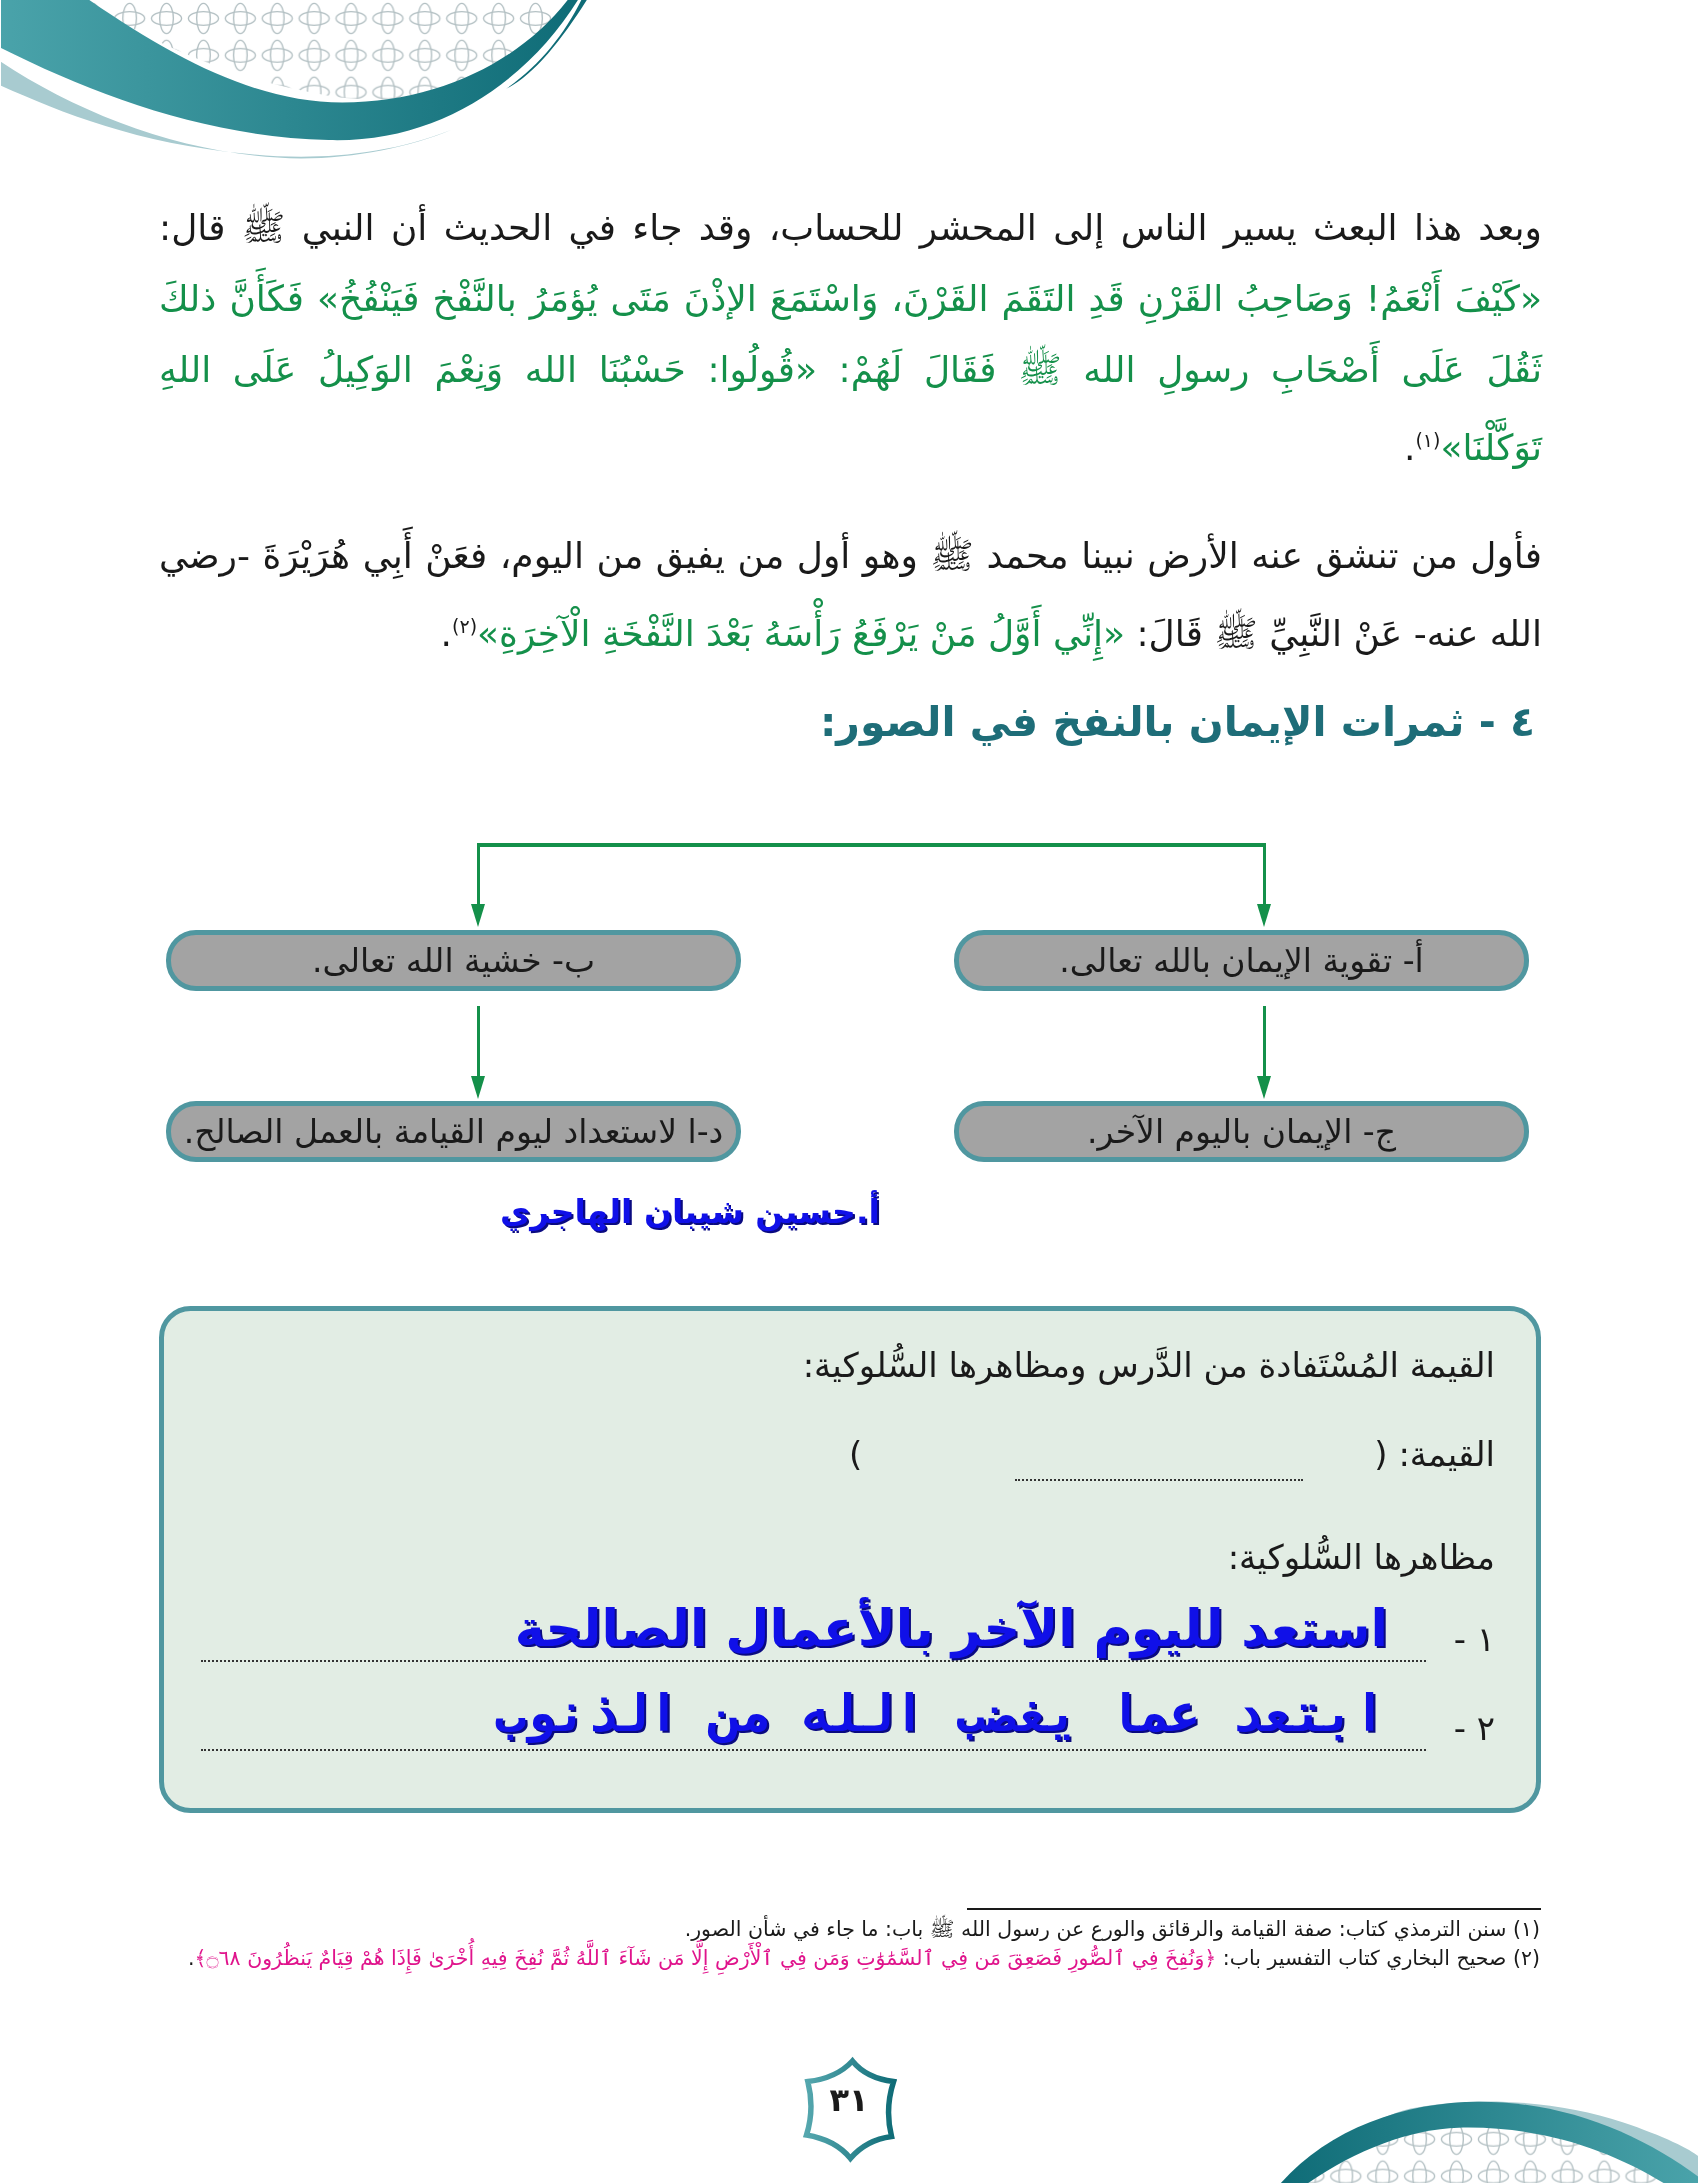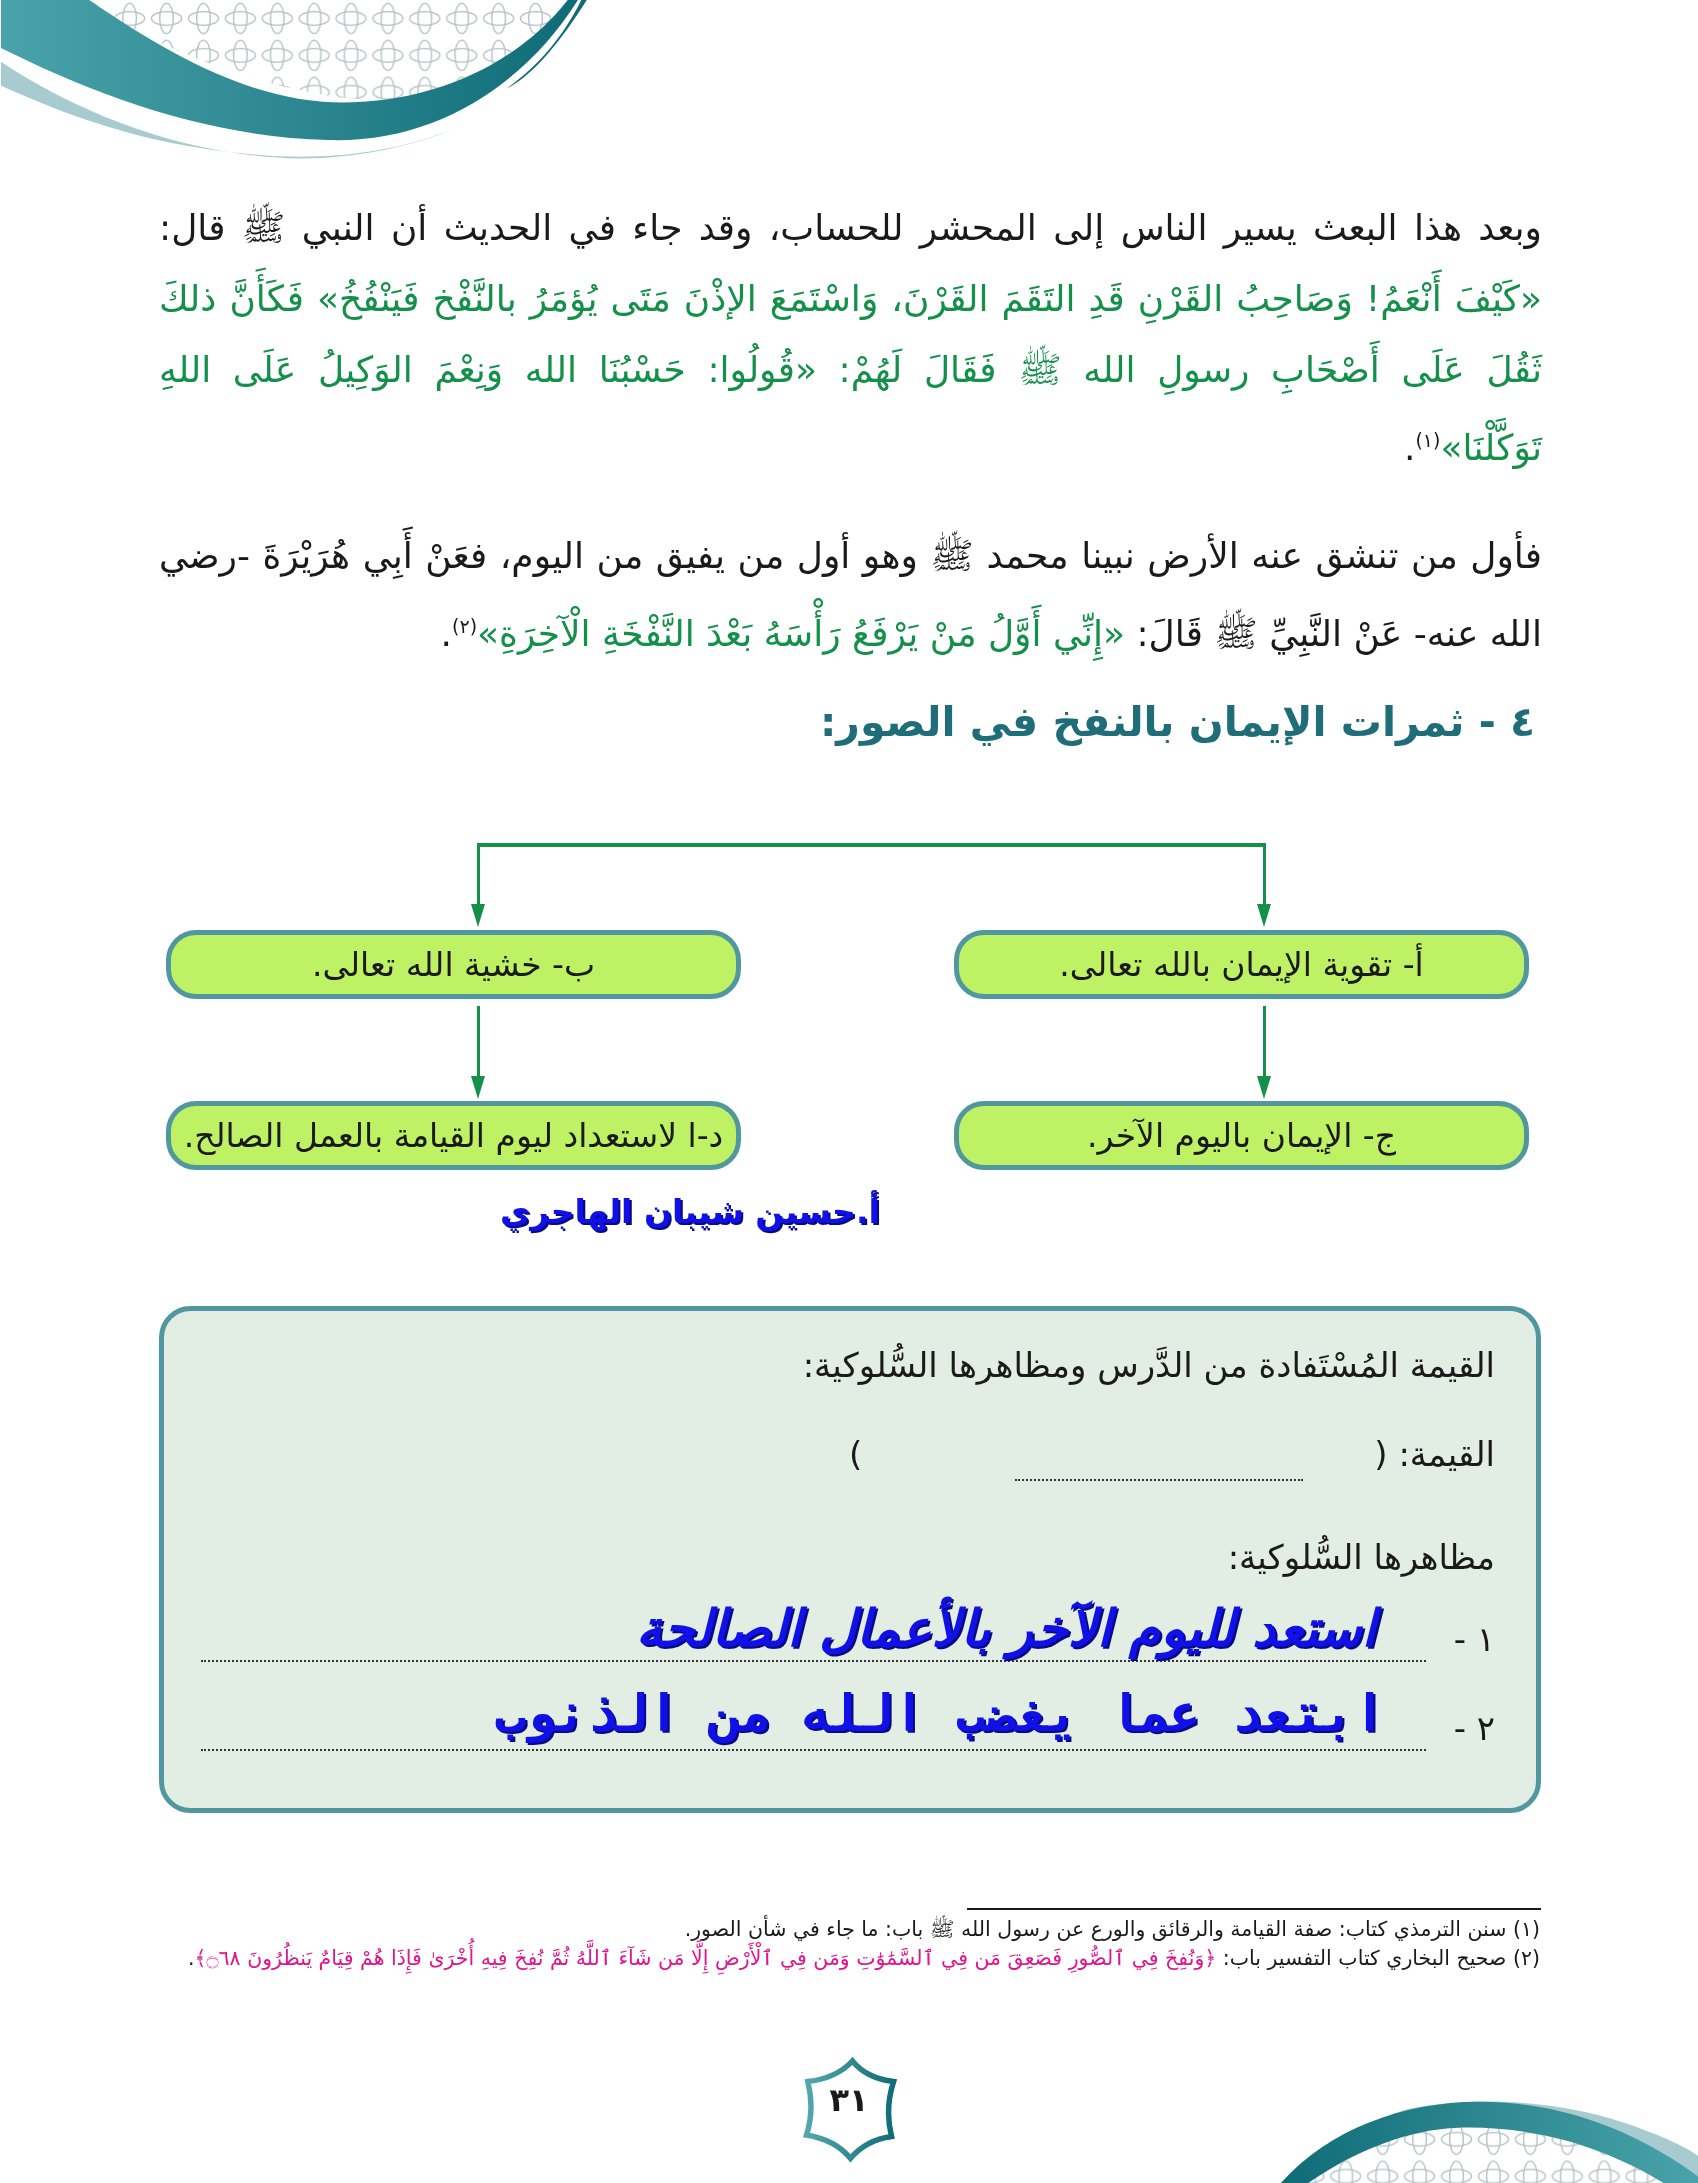--- a/index.html
+++ b/index.html
@@ -3,21 +3,21 @@
 <meta charset="utf-8">
 <style>
   html, body { margin:0; padding:0; background:#ffffff; }
   body { width:1699px; height:2183px; position:relative; overflow:hidden;
          font-family:"DejaVu Sans", sans-serif; direction:rtl; }
   .deco { position:absolute; }
   .para { position:absolute; right:157px; width:1383px; font-size:36px; line-height:71px; color:#1a1a1a; text-align:justify; }
   .para .green { color:#14904a; }
   .para sup { font-size:19px; }
   .heading { position:absolute; right:164px; top:698px; font-size:41px; font-weight:bold; color:#1e6d78; }
-  .node { position:absolute; width:575px; height:69px; background:#bef264; border:5.5px solid #5097a0; border-radius:30px;
+  .node { position:absolute; width:575px; height:61px; background:#a3a3a3; border:5.5px solid #5097a0; border-radius:30px;
           box-sizing:border-box; display:flex; align-items:center; justify-content:center; font-size:33px; color:#1a1a1a; }
   .line { position:absolute; background:#14904a; }
   .arrow { position:absolute; width:0; height:0; border-left:7.5px solid transparent; border-right:7.5px solid transparent; border-top:23px solid #14904a; }
   .author { position:absolute; left:500px; top:1192px; font-size:33px; font-weight:bold; color:#1010e8; text-shadow:2.1px 2.1px 0 #0a0a80;text-align:center; }
   .valuebox { position:absolute; left:159px; top:1306px; width:1382px; height:507px; background:#e2ede4; border:5.5px solid #5097a0; border-radius:31.5px; box-sizing:border-box; }
   .vb-text { position:absolute; font-size:34px; color:#1a1a1a; }
   .hand { position:absolute; font-size:51px; font-weight:bold; color:#1010e8; text-shadow:2.1px 2.1px 0 #0a0a80; white-space:nowrap; }
   .dots { position:absolute; border-bottom:2.7px dotted #333; height:0; }
   .footrule { position:absolute; left:967px; top:1908px; width:574px; height:2.1px; background:#1a1a1a; }
   .foot { position:absolute; right:159px; font-size:20.5px; color:#1a1a1a; white-space:nowrap; }
@@ -97,21 +97,21 @@
 <div class="valuebox">
   <div class="vb-text" style="right:41px;top:34px;">القيمة المُسْتَفادة من الدَّرس ومظاهرها السُّلوكية:</div>
   <div class="vb-text" style="right:41px;top:123px;text-align:right;">القيمة: (</div>
   <div class="dots" style="right:233px;top:168px;width:288px;"></div>
   <div class="vb-text" style="left:685px;top:123px;">)</div>
 
   <div class="vb-text" style="right:41px;top:226px;">مظاهرها السُّلوكية:</div>
 
   <div class="vb-text" style="right:41px;top:308px;">١ -</div>
   <div class="dots" style="right:110px;top:349px;width:1225px;"></div>
-  <div class="hand" style="right:160px;top:288px;font-style:italic;">استعد لليوم الآخر بالأعمال الصالحة</div>
+  <div class="hand" style="right:148px;top:288px;">استعد لليوم الآخر بالأعمال الصالحة</div>
 
   <div class="vb-text" style="right:41px;top:397px;">٢ -</div>
   <div class="dots" style="right:110px;top:438px;width:1225px;"></div>
   <div class="hand" style="right:151px;top:373px;font-family:Liberation Mono, monospace;">ابتعد عما يغضب الله من الذنوب</div>
 </div>
 
 <div class="footrule"></div>
 <div class="foot" style="top:1917px;">(١) سنن الترمذي كتاب: صفة القيامة والرقائق والورع عن رسول الله ﷺ باب: ما جاء في شأن الصور.</div>
 <div class="foot" style="top:1946px;">
   <span>(٢) صحيح البخاري كتاب التفسير باب: </span><span class="pink">﴿وَنُفِخَ فِي ٱلصُّورِ فَصَعِقَ مَن فِي ٱلسَّمَٰوَٰتِ وَمَن فِي ٱلْأَرْضِ إِلَّا مَن شَآءَ ٱللَّهُ ثُمَّ نُفِخَ فِيهِ أُخْرَىٰ فَإِذَا هُمْ قِيَامٌ يَنظُرُونَ ۝٦٨﴾</span><span>.</span>

